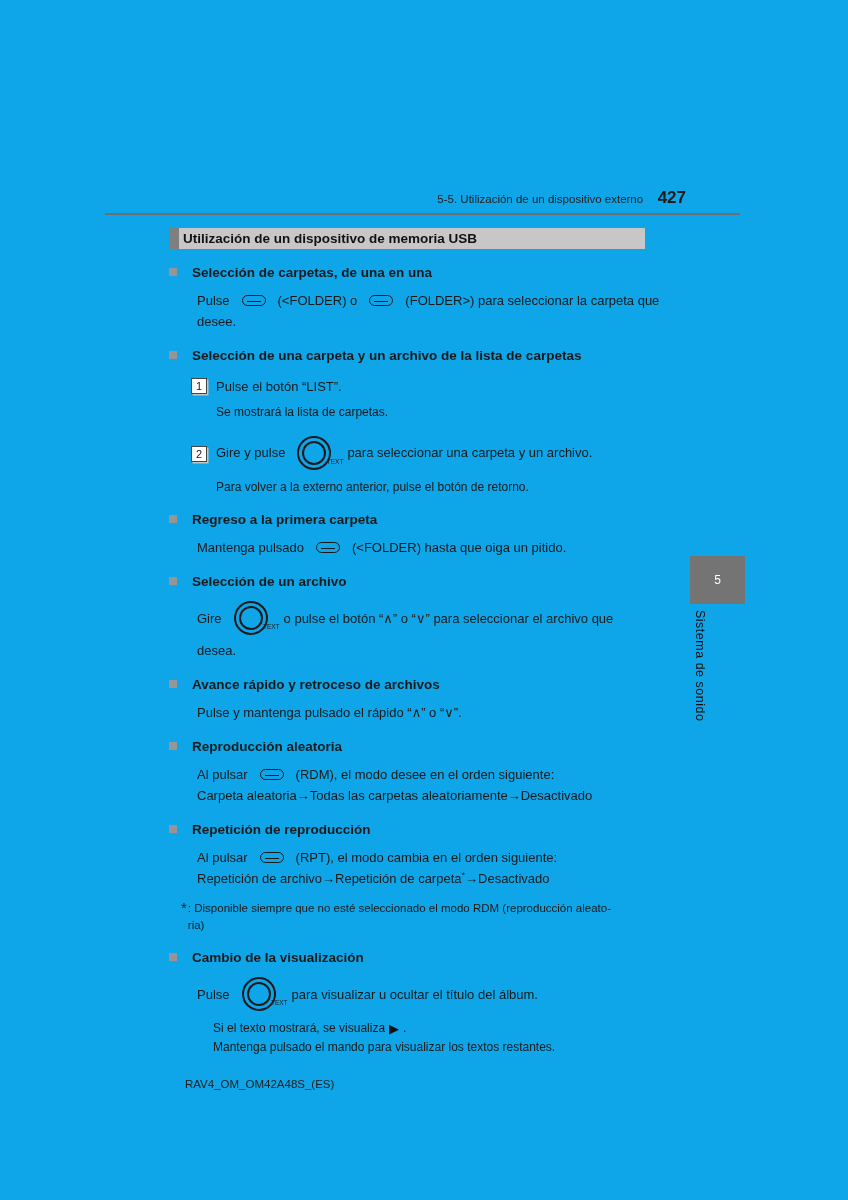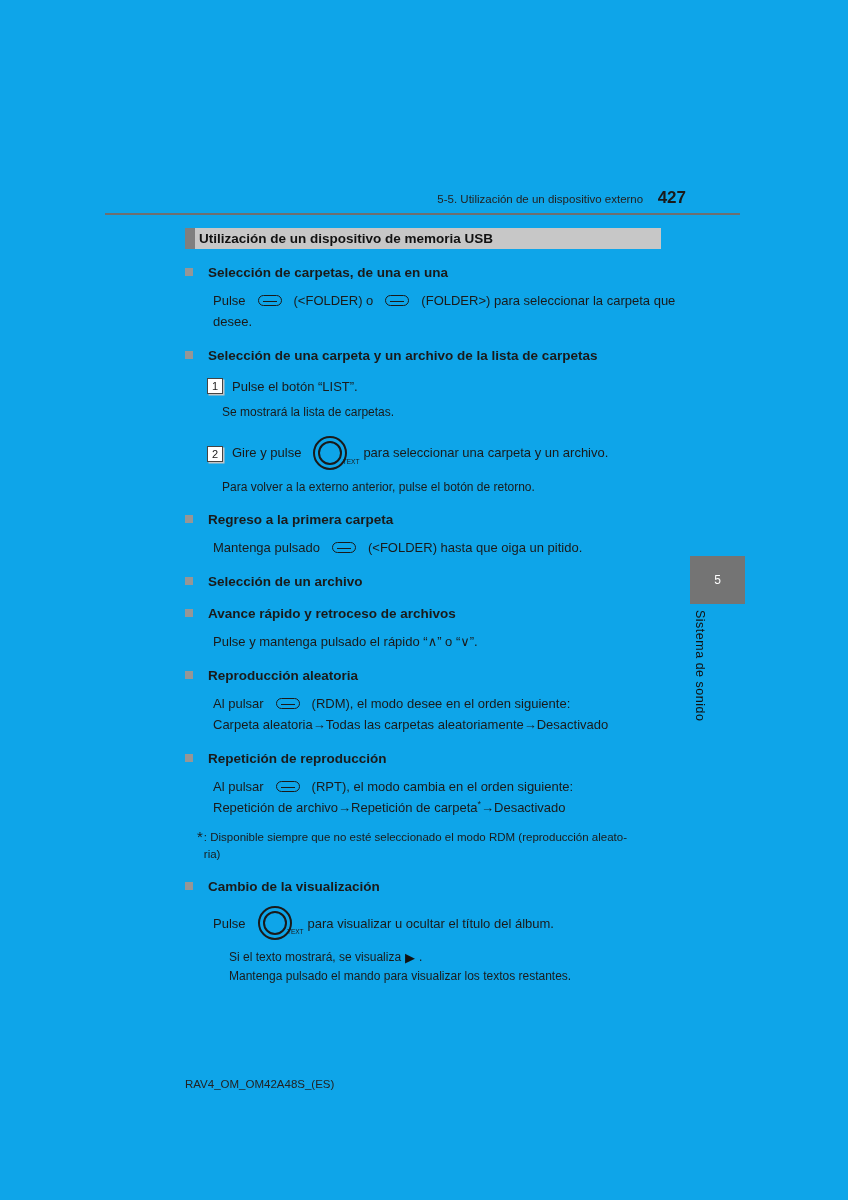--- a/index.html
+++ b/index.html
@@ -27,21 +27,21 @@
     font-size:12px;
   }
   .chapter-label {
     position:absolute; left:693px; top:610px;
     writing-mode:vertical-rl;
     font-size:12.5px; color:#111;
     letter-spacing:0.5px;
   }
 
   
-  .content { position:absolute; top:228px; left:185px; width:476px; }
+  .content { position:absolute; top:228px; left:169px; width:476px; }
 
   .title-bar {
     background:#c7c7c7; height:21px;
     display:flex; align-items:center;
     position:relative; padding-left:14px;
     font-weight:bold; font-size:13.5px; color:#111;
   }
   .title-bar::before {
     content:""; position:absolute; left:0; top:0; width:10px; height:21px; background:#7f7f7f;
   }
@@ -89,21 +89,21 @@
 
   
   .step { display:flex; align-items:flex-start; gap:9px; margin-left:22px; margin-top:13px; font-size:13px; line-height:20px; }
   .step.center { align-items:center; }
   .step-num {
     flex:0 0 auto; width:16px; height:16px;
     border:1px solid #444; background:#fff;
     box-shadow:1.5px 1.5px 0 #c4c4c4;
     font-size:11px; line-height:15px; text-align:center; margin-top:1px;
   }
-  .step-note { margin-left:37px; font-size:12px; line-height:18px; margin-top:6px; }
+  .step-note { margin-left:47px; font-size:12px; line-height:18px; margin-top:6px; }
 
   .note { margin-left:44px; font-size:12px; line-height:19px; }
   .note .iconline { display:inline-flex; gap:4px; }
   .arrow-glyph { font-size:13px; color:#111; }
 
   sup { font-size:9px; vertical-align:super; line-height:0; }
 
   .footnote { display:flex; margin-left:12px; margin-top:11px; font-size:11.5px; line-height:17px; }
   .footnote-star { font-size:15px; margin-right:1px; line-height:15px; }
 
@@ -183,20 +183,30 @@
           <span>(&lt;FOLDER) hasta que oiga un pitido.</span>
         </div>
       </div>
     </div>
 
     <div class="sec">
       <div class="sec-heading">
         <span class="bullet"></span>
         <span>Selección de un archivo</span>
       </div>
+      <div class="body">
+        <div class="iconline" style="margin:6px 0 3px 0;">
+          <span>Gire</span>
+          <span class="knob">
+              <span class="knob-label">TEXT</span>
+            </span>
+          <span>o pulse el botón “∧” o “∨” para seleccionar el archivo que</span>
+        </div>
+        <div>desea.</div>
+      </div>
     </div>
 
     <div class="sec">
       <div class="sec-heading">
         <span class="bullet"></span>
         <span>Avance rápido y retroceso de archivos</span>
       </div>
       <div class="body">
         <div>Pulse y mantenga pulsado el rápido “∧” o “∨”.</div>
       </div>

